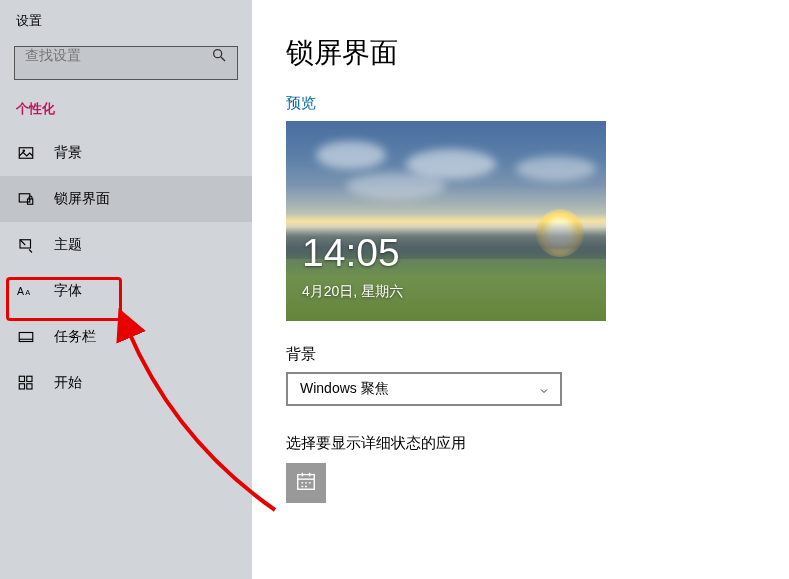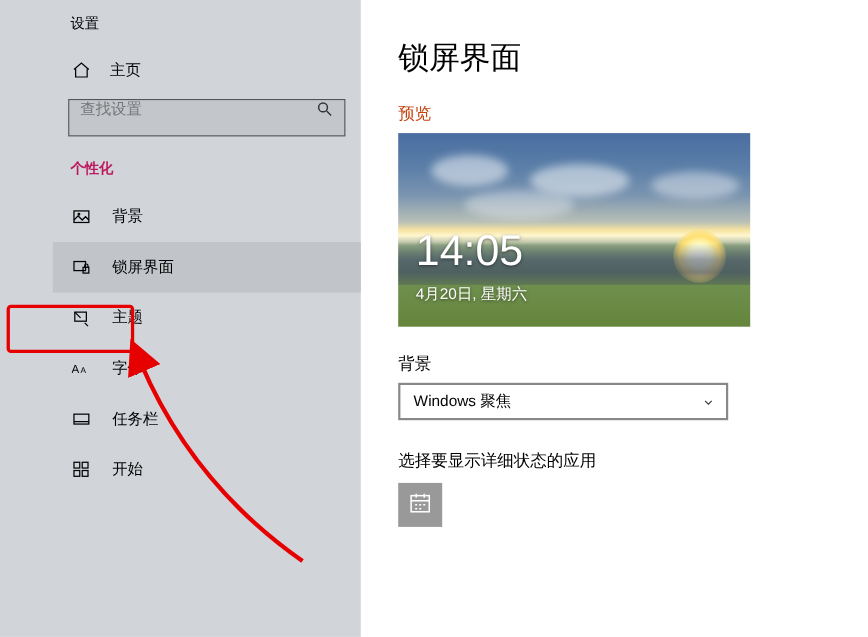--- a/index.html
+++ b/index.html
@@ -5,26 +5,25 @@
     * { margin: 0; padding: 0; box-sizing: border-box; }
     body {
       font-family: "Microsoft YaHei", "Segoe UI", sans-serif;
       background: #fff;
       width: 789px;
       height: 579px;
       display: flex;
       overflow: hidden;
     }
     .sidebar {
-      width: 328px;
+      width: 252px;
       background: #d1d5da;
       height: 100%;
       padding-top: 8px;
       position: relative;
-      padding-left: 48px;
     }
     .sidebar-title {
       font-size: 13px;
       color: #000;
       padding: 4px 16px 16px 16px;
     }
     .home-row {
       display: flex;
       align-items: center;
       padding: 8px 16px;
@@ -109,26 +108,26 @@
       padding: 34px 0 0 34px;
       overflow: hidden;
     }
     .page-title {
       font-size: 28px;
       color: #000;
       margin-bottom: 22px;
     }
     .preview-label {
       font-size: 15px;
-      color: #c2410c;
+      color: #0369a1;
       margin-bottom: 8px;
     }
     .preview-box {
       width: 320px;
-      height: 176px;
+      height: 200px;
       position: relative;
       overflow: hidden;
       background: linear-gradient(180deg, #4a6ea0 0%, #5b7fa8 18%, #7a94b0 32%, #b9c0b6 46%, #f6e3a0 50%, #fff7d0 53%, #c8cdb2 56%, #8fa582 58%, #5f7d63 66%, #6f904e 78%, #65853c 100%);
     }
     .cloud {
       position: absolute;
       background: rgba(255,255,255,0.5);
       border-radius: 50%;
       filter: blur(4px);
     }
@@ -170,21 +169,21 @@
       font-size: 14px;
       text-shadow: 0 1px 3px rgba(0,0,0,0.5);
     }
     .field-label {
       font-size: 15px;
       color: #000;
       margin-top: 24px;
       margin-bottom: 8px;
     }
     .dropdown {
-      width: 300px;
+      width: 276px;
       height: 34px;
       border: 2px solid #888;
       background: #fff;
       display: flex;
       align-items: center;
       justify-content: space-between;
       padding: 0 10px 0 12px;
       cursor: pointer;
     }
     .dropdown .value {
@@ -218,29 +217,20 @@
       top: 0;
       left: 0;
     }
   </style>
 </head>
 <body>
 
 <div class="sidebar">
   <div class="sidebar-title">设置</div>
 
-  <div class="home-row">
-    <span class="icon">
-      <svg width="18" height="18" viewBox="0 0 24 24" fill="none" stroke="#000" stroke-width="1.5">
-        <path d="M3 11 L12 3 L21 11"></path>
-        <path d="M5 10 V20 H19 V10"></path>
-      </svg>
-    </span>
-    <span class="label">主页</span>
-  </div>
 
   <div class="search-box">
     <input type="text" placeholder="查找设置" style="">
     <span class="search-icon">
       <svg width="16" height="16" viewBox="0 0 24 24" fill="none" stroke="#333" stroke-width="2">
         <circle cx="10" cy="10" r="6"></circle>
         <line x1="15" y1="15" x2="21" y2="21"></line>
       </svg>
     </span>
   </div>

